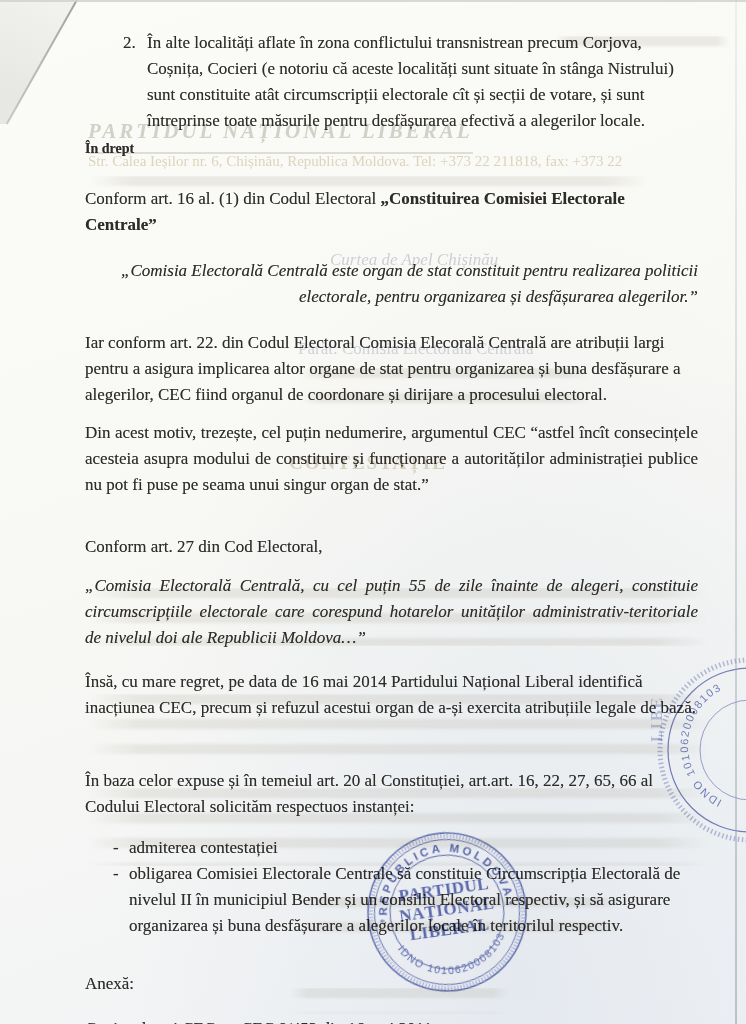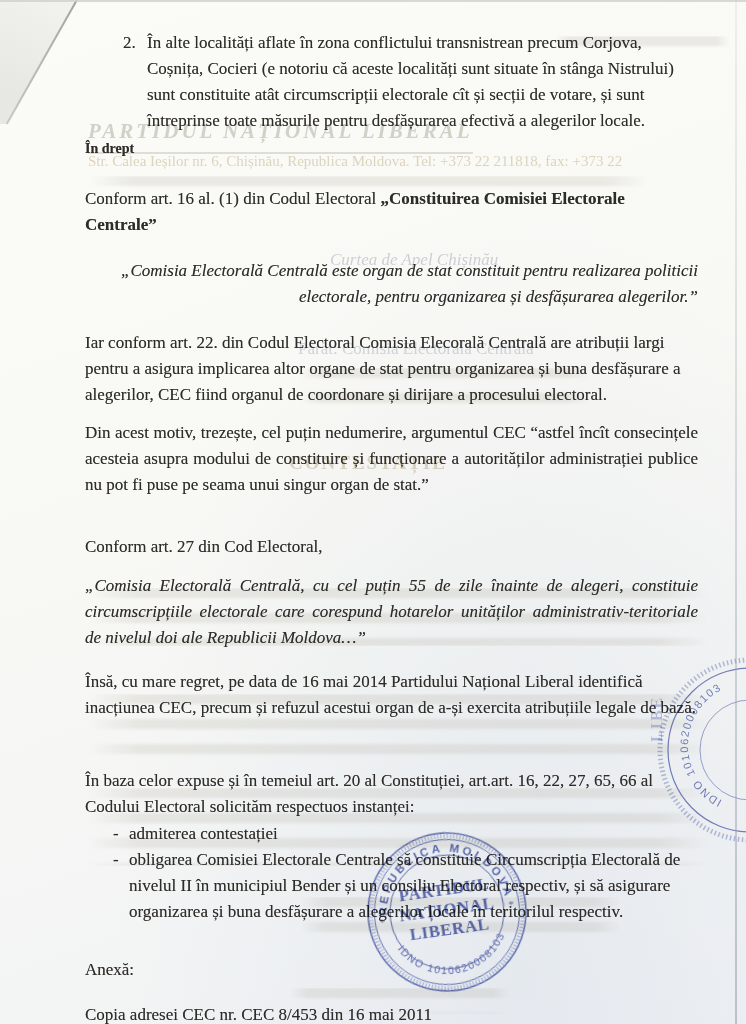--- a/index.html
+++ b/index.html
@@ -55,21 +55,21 @@
   .item2 .num{width:24px;flex:none;}
   .heading{font-size:14px;font-weight:bold;margin-bottom:24px;}
   .m-art16{margin-bottom:20px;}
   .quote{font-style:italic;}
   .m-quote1{margin-bottom:20px;text-align:right;}
   .m-art22{margin-bottom:12px;}
   .m-nedum{margin-bottom:36px;text-align:justify;}
   .m-art27{margin-bottom:13px;}
   .m-quote2{margin-bottom:18px;text-align:justify;}
   .m-insa{margin-bottom:47px;}
-  .m-inbaza{margin-bottom:1px;}
+  .m-inbaza{margin-bottom:15px;}
   .req-list{margin:0 0 32px 28px;}
   .req-item{display:flex;}
   .req-item .marker{width:16px;flex:none;}
   .m-anexa{margin-bottom:19px;}
   .m-copia{margin-bottom:20px;}
   .bold{font-weight:bold;}
   
   :root{--stamp-ink:#4050a8;}
   .stamp-main{position:absolute;left:362px;top:827px;width:170px;height:170px;z-index:3;
     transform:rotate(-8deg);opacity:.82;mix-blend-mode:multiply;filter:blur(.3px);}

